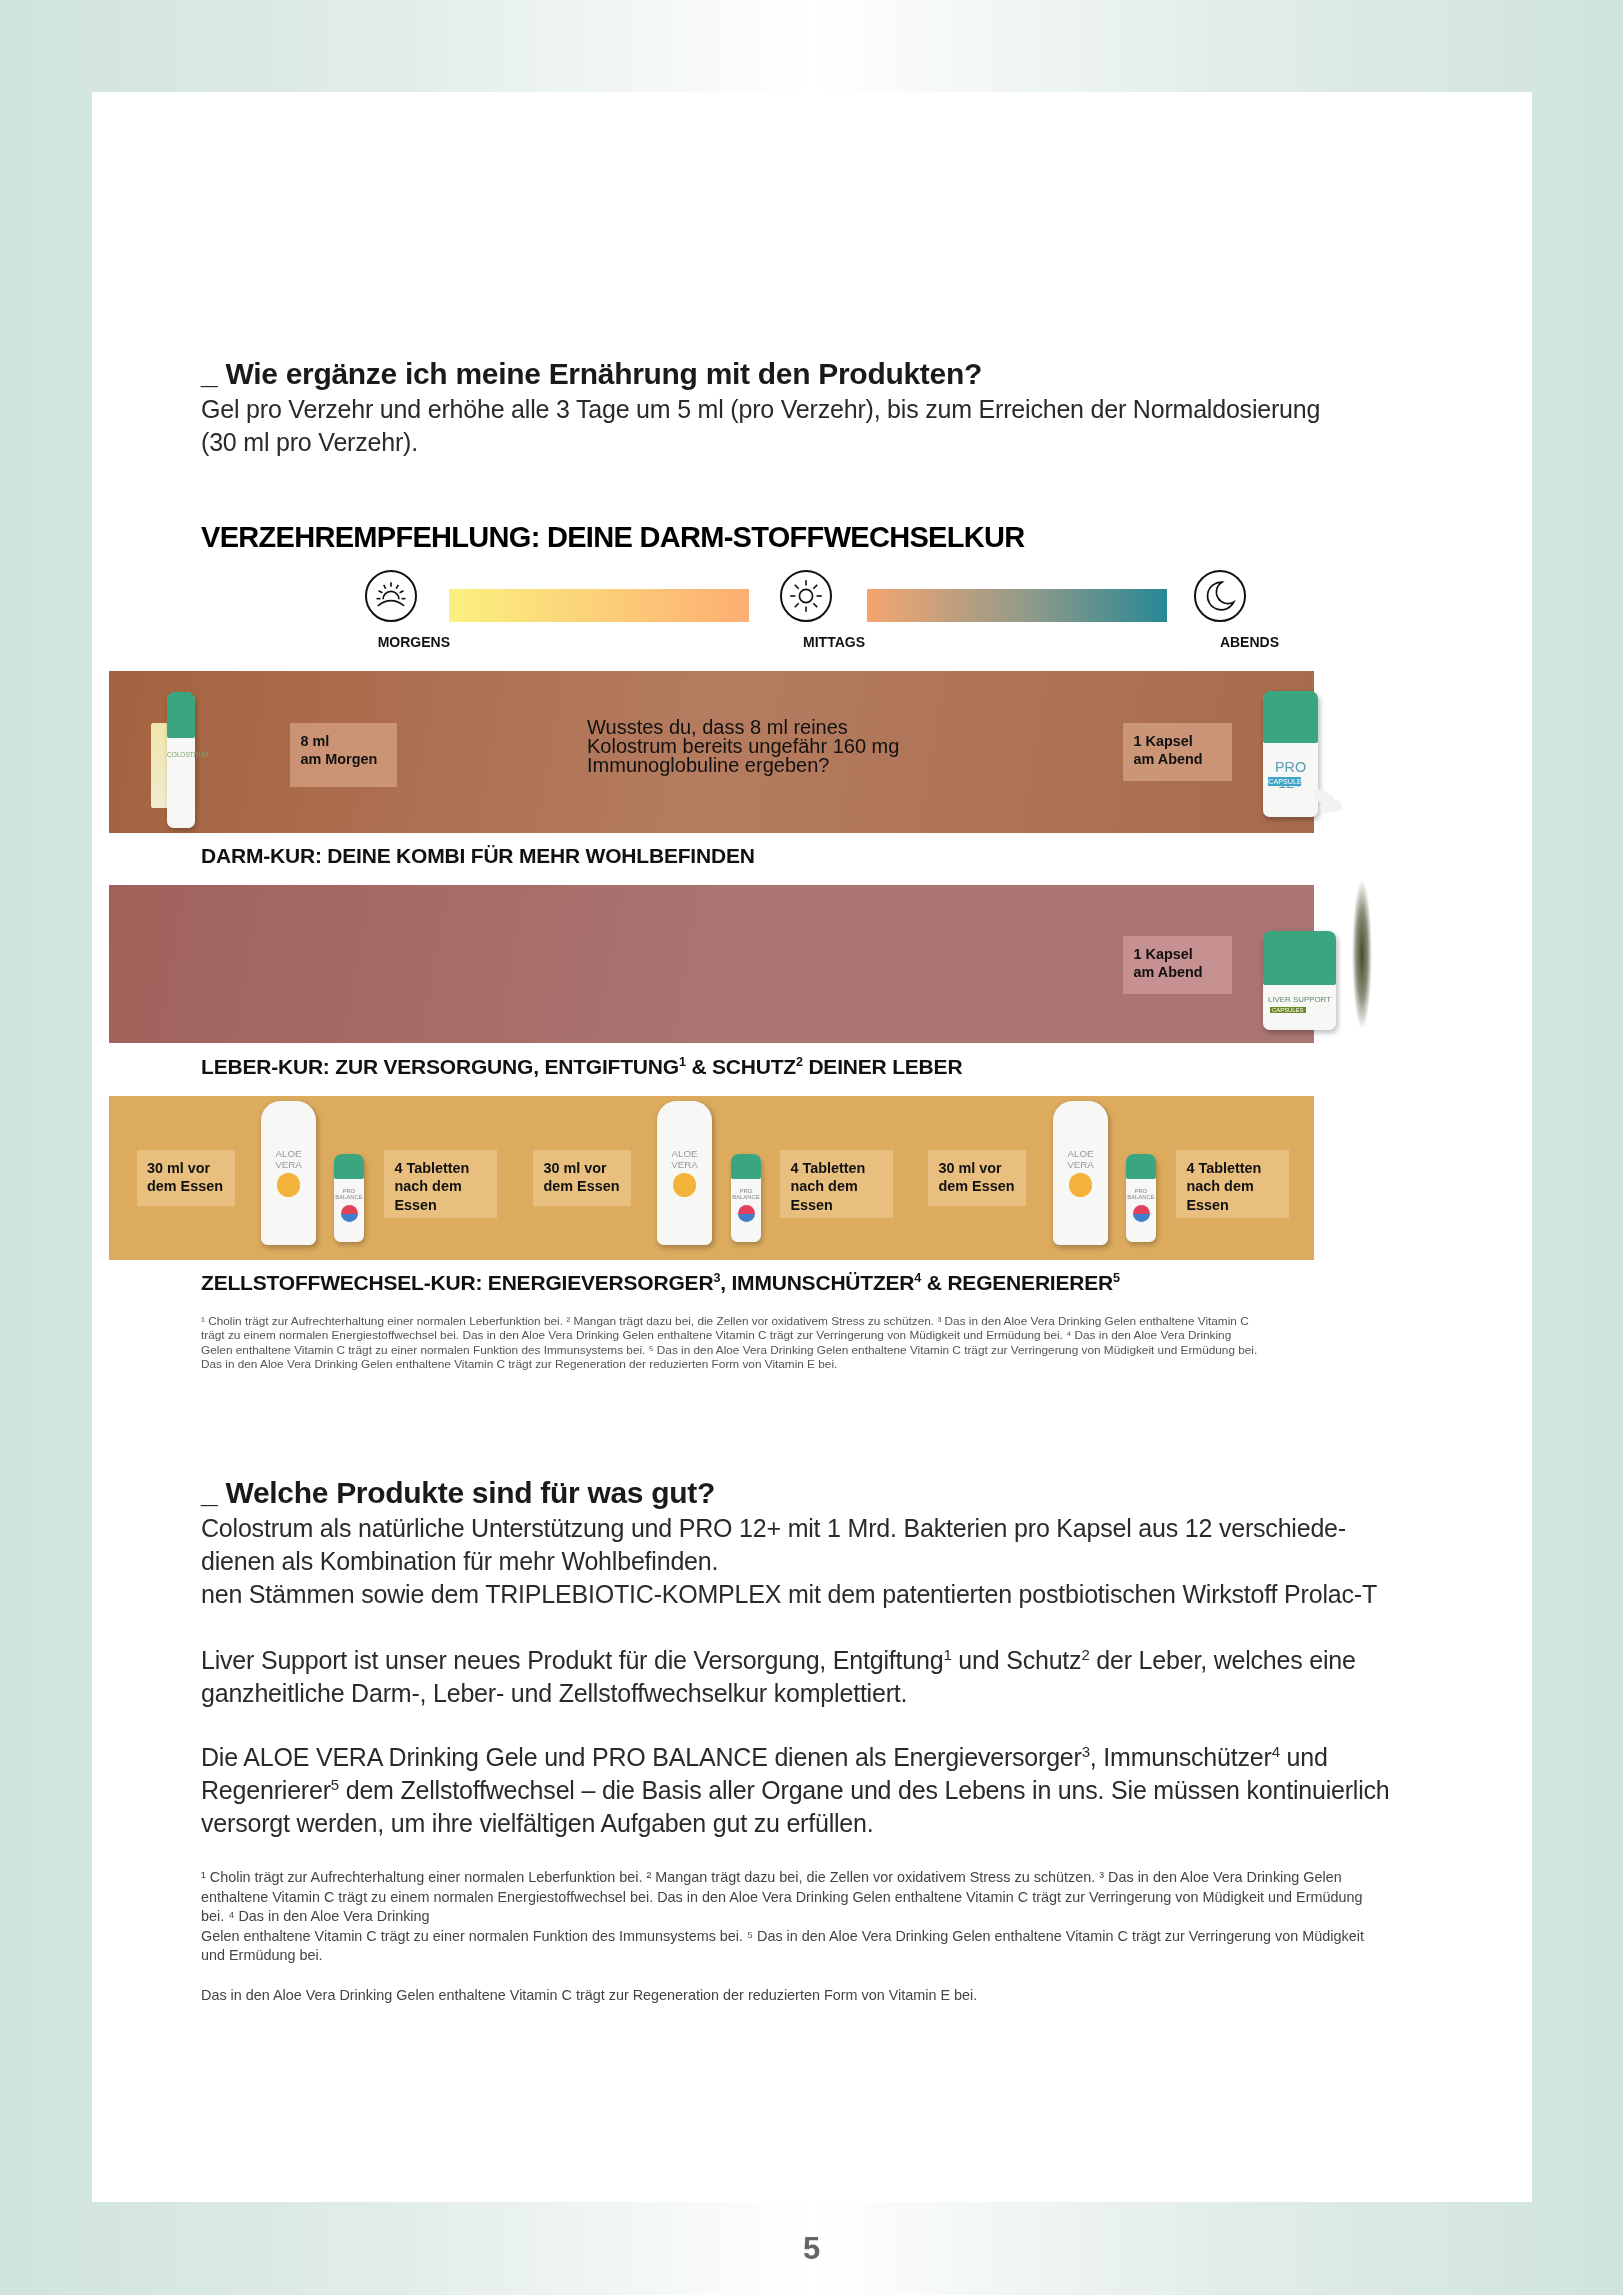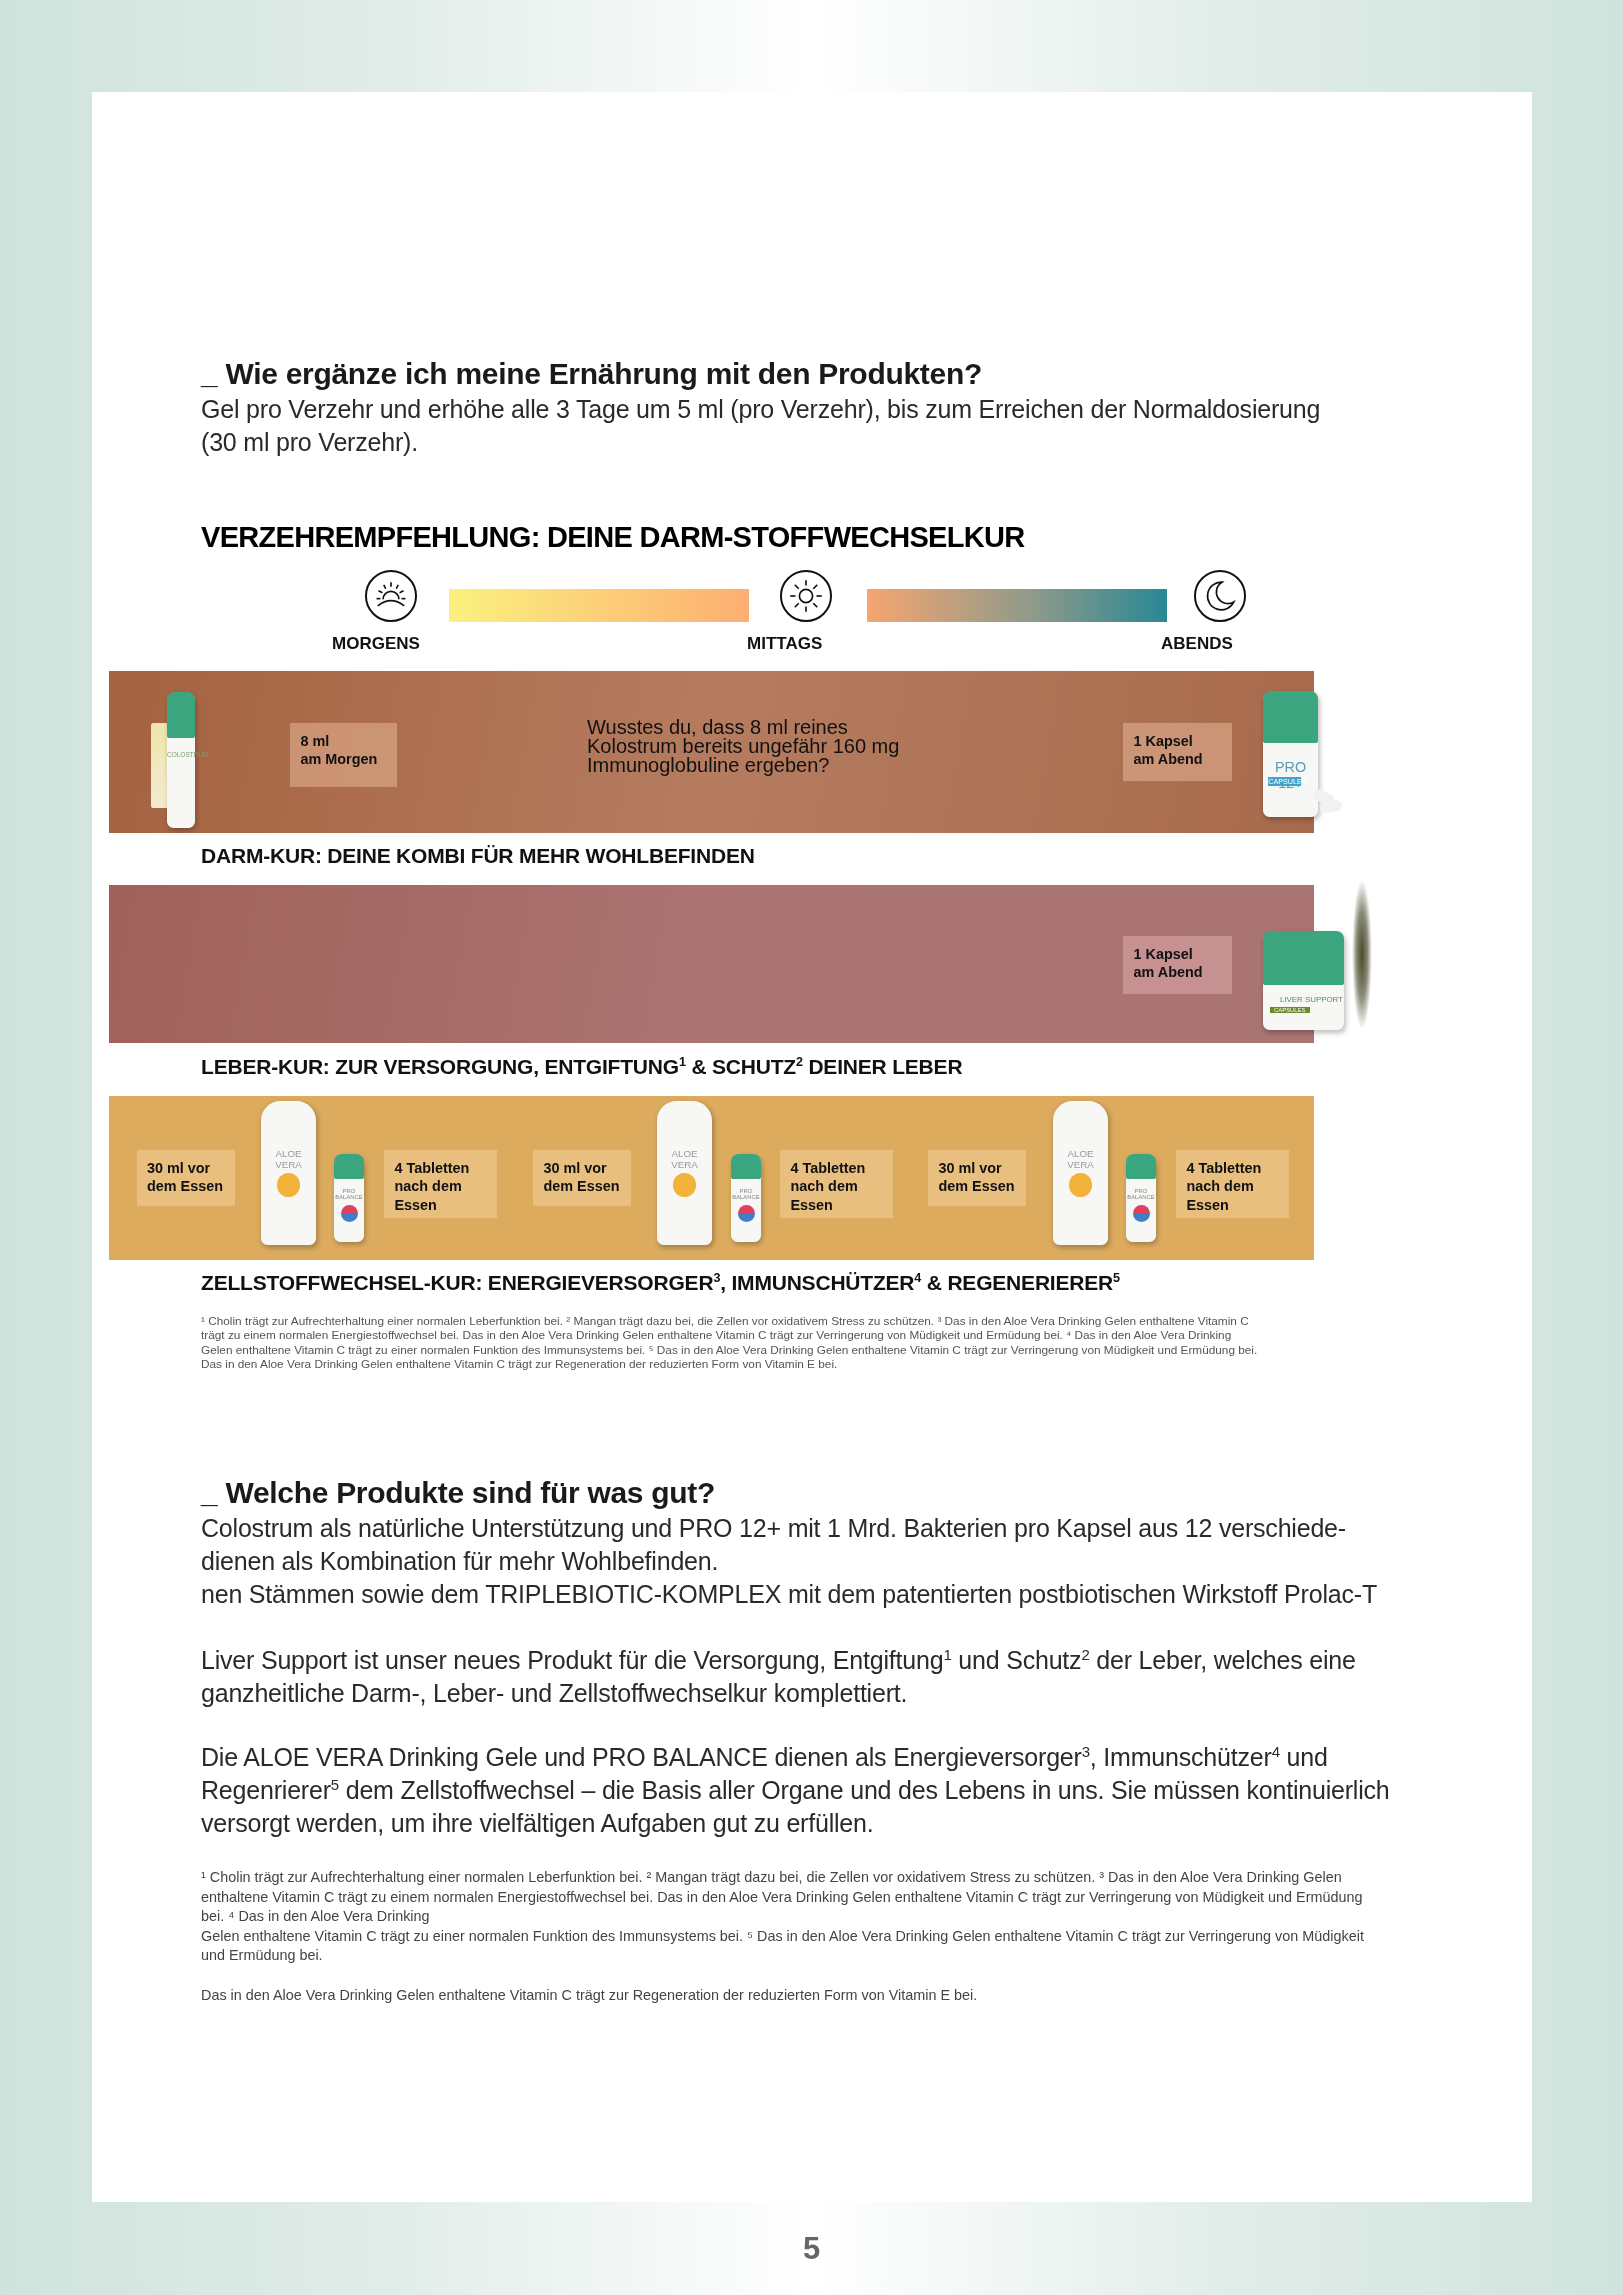--- a/index.html
+++ b/index.html
@@ -8,21 +8,21 @@
     background: linear-gradient(90deg, #cfe3dc 0%, #e2ede9 25%, #ffffff 50%, #e2ede9 75%, #cfe3dc 100%);
     font-family: "Liberation Sans", sans-serif; color:#1a1a1a;
   }
   .page {
     position:absolute; left:92px; top:92px; width:1440px; height:2110px; background:#ffffff;
   }
   .abs { position:absolute; }
   .h2 { font-weight:bold; font-size:30px; line-height:34px; color:#1a1a1a; letter-spacing:-0.3px; }
   .body-text { font-size:25px; line-height:33px; color:#2a2a2a; letter-spacing:-0.2px; }
   .h3 { font-weight:bold; font-size:29px; line-height:33px; color:#000; letter-spacing:-0.7px; }
-  .time-label { font-size:17px; font-weight:bold; color:#111; text-align:left; width:118px; }
+  .time-label { font-size:14px; font-weight:bold; color:#111; text-align:right; width:118px; }
   .icon-circle { width:54px; height:54px; }
   .grad-bar { height:33px; }
   .banner { left:109px; width:1205px; }
   .tag { position:absolute; font-size:14.4px; line-height:18.3px; font-weight:bold; color:#111; padding:9.2px 10.5px; box-sizing:border-box; }
   .caption { font-size:21px; font-weight:bold; color:#111; letter-spacing:-0.2px; }
   .fn-small { font-size:11.8px; line-height:14.4px; color:#555; }
   .fn { font-size:14.4px; line-height:19.6px; color:#444; }
   sup { font-size:60%; line-height:0; vertical-align:super; }
   .bottle { position:absolute; border-radius:9.2px 9.2px 6.5px 6.5px; background:#f7f7f5; box-shadow: 1.3px 2.6px 5.2px rgba(0,0,0,0.25); }
   .cap { position:absolute; left:0; right:0; top:0; background:#3aa57e; border-radius:7.9px 7.9px 2.6px 2.6px; }
@@ -116,21 +116,21 @@
   <div class="abs" style="left:1211px; top:130px; width:22px; height:10.5px; background:#f2f2f2; border-radius:5.2px; transform:rotate(-10deg);"></div>
 </div>
 <div class="abs caption" style="left:201px; top:844px;">DARM-KUR: DEINE KOMBI FÜR MEHR WOHLBEFINDEN</div>
 
 <div class="abs banner" style="top:885px; height:158px; background:linear-gradient(100deg,#a0615a,#ab7472 50%,#aa7473);">
   <div class="tag" style="left:1014px; top:51px; width:109px; height:58px; background:rgba(220,170,170,0.55);">
     <div>1 Kapsel</div>
     <div>am Abend</div>
   </div>
   <div class="abs" style="left:1243px; top:-6.5px; width:19.6px; height:151px; background:radial-gradient(ellipse at center,#4a4a2a 0%,rgba(60,60,30,0.6) 40%,transparent 70%);"></div>
-  <div class="bottle" style="left:1154px; top:46px; width:73px; height:99px;padding-left:8px;">
+  <div class="bottle" style="left:1154px; top:46px; width:73px; height:99px;">
     <div class="cap" style="height:54px;"></div>
     <div class="label-text" style="top:64px; font-size:7.9px; color:#5a8a6a;">LIVER SUPPORT</div>
     <div class="label-text" style="top:76px; font-size:5.9px; background:#6d8a2a; color:#fff; width:50%; left:6.5px;">CAPSULES</div>
   </div>
 </div>
 <div class="abs caption" style="left:201px; top:1055px;"><span>LEBER-KUR: ZUR VERSORGUNG, ENTGIFTUNG</span><sup>1</sup><span> &amp; SCHUTZ</span><sup>2</sup><span> DEINER LEBER</span></div>
 
 <div class="abs banner" style="top:1096px; height:164px; background:#dcab5e;">
 
   <div class="tag" style="left:27.5px; top:54px; width:98px; height:56px; background:rgba(240,205,150,0.6);">

